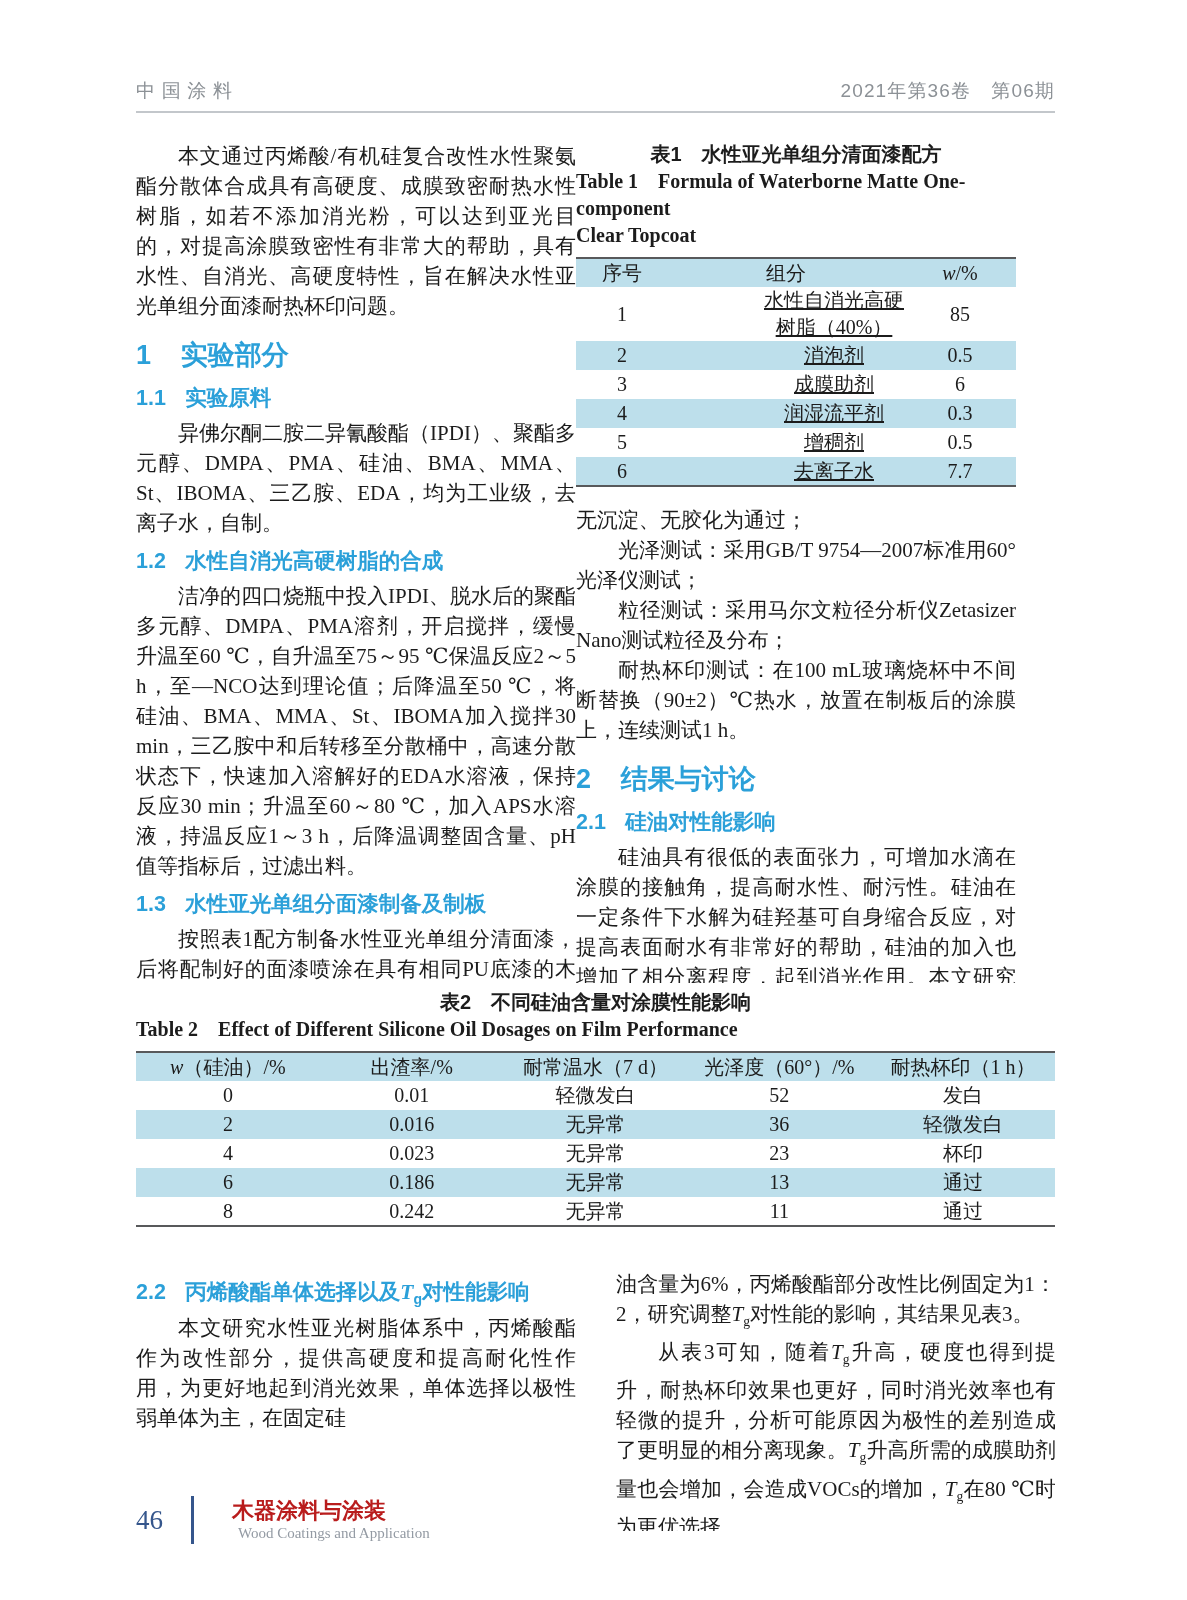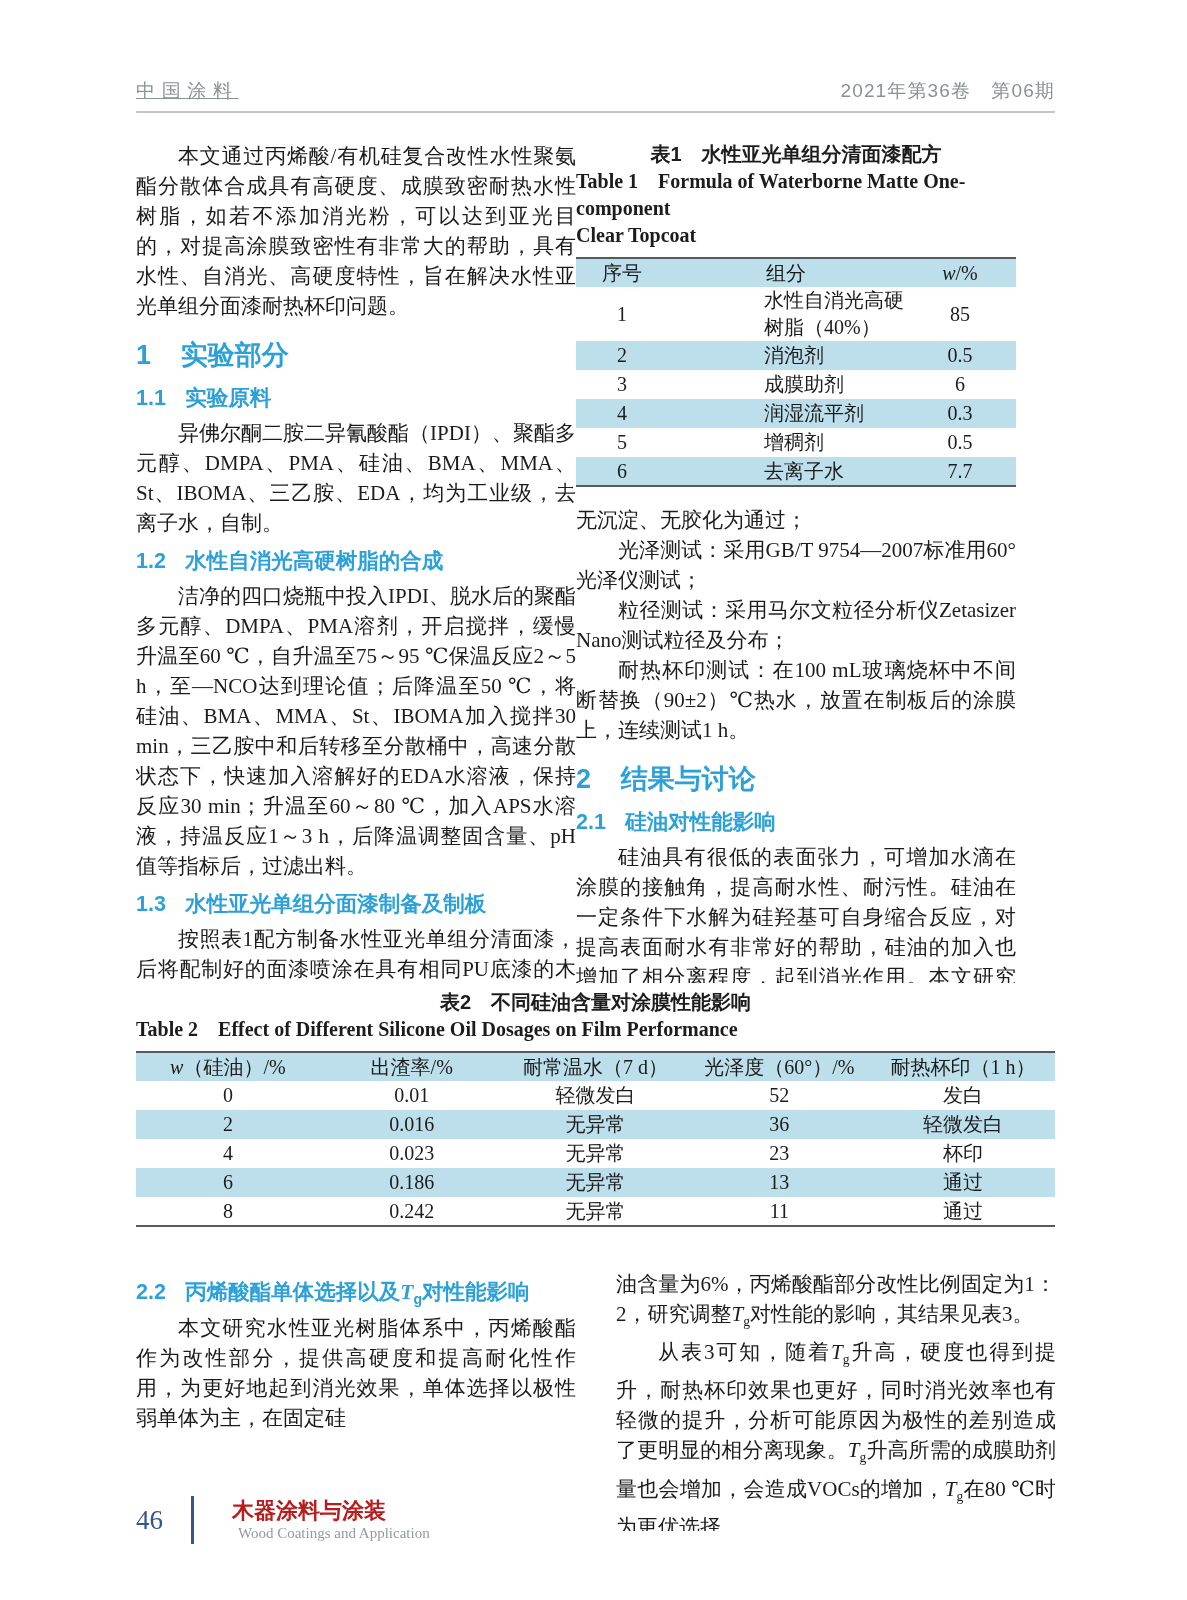--- a/index.html
+++ b/index.html
@@ -13,21 +13,21 @@
   }
   *{margin:0;padding:0;box-sizing:border-box;}
   html,body{background:#ffffff;}
   body{font-family:"Liberation Serif","DejaVu Serif",serif;color:var(--ink);}
   .page{width:1187px;height:1600px;background:#fff;position:relative;overflow:hidden;
         padding:78px 132px 0 136px;}
   
   .phead{display:flex;justify-content:space-between;align-items:flex-end;
          font-size:19px;color:var(--hdr-gray);border-bottom:2px solid var(--rule);
          padding-bottom:7px;font-family:"Liberation Sans","DejaVu Sans",sans-serif;}
-  .pjournal{letter-spacing:0.35em;text-decoration:underline;}
+  .pjournal{letter-spacing:0.35em;}
   .pissue{letter-spacing:0.06em;}
   
   .topcols{display:flex;margin-top:28px;height:842px;overflow:hidden;}
   .botcols{display:flex;gap:40px;margin-top:42px;height:262px;overflow:hidden;}
   .col{width:440px;flex:0 0 440px;}
   
   .body{font-size:21px;line-height:30px;text-align:justify;}
   .indent{text-indent:2em;}
   .noindent{text-indent:0;}
   i{font-family:"Liberation Serif","DejaVu Serif",serif;}
@@ -45,21 +45,21 @@
   .tcap-en{font-family:Liberation Serif, serif;font-weight:bold;
            font-size:20px;text-align:left;line-height:27px;}
   table{width:100%;border-collapse:collapse;border-top:2px solid var(--tbl-border);
         border-bottom:2px solid var(--tbl-border);margin-top:8px;font-size:20px;}
   th,td{height:29px;text-align:center;font-weight:normal;vertical-align:middle;}
   thead tr{background:var(--band);padding-left:46px;}
   tbody tr:nth-child(even){background:var(--band);}
   #table1{margin-bottom:18px;}
   #table1 .c0{width:92px;}
   #table1 .c2{width:112px;}
-  #table1 tbody td.c1{text-align:left;padding-left:96px;}
+  #table1 tbody td.c1{text-align:center;padding-left:96px;text-decoration:underline;}
   #table2 th,#table2 td{width:20%;}
   .t2wrap{margin-top:6px;}
   
   .pfoot{position:absolute;left:136px;top:1496px;display:flex;align-items:center;gap:16px;}
   .pfoot .pnum{font-size:27px;color:var(--navy);margin-right:12px;font-family:"Liberation Serif","DejaVu Serif",serif;}
   .pfoot .bar{width:3px;height:48px;background:var(--navy);margin-right:12px;}
   .pfoot .fzh{font-family:"Liberation Sans","DejaVu Sans",sans-serif;font-weight:bold;
               font-size:22px;color:#b91c1c;line-height:26px;margin-left:10px;}
   .pfoot .fen{font-size:15px;color:#939AA3;line-height:18px;margin-left:16px;}
 </style>

